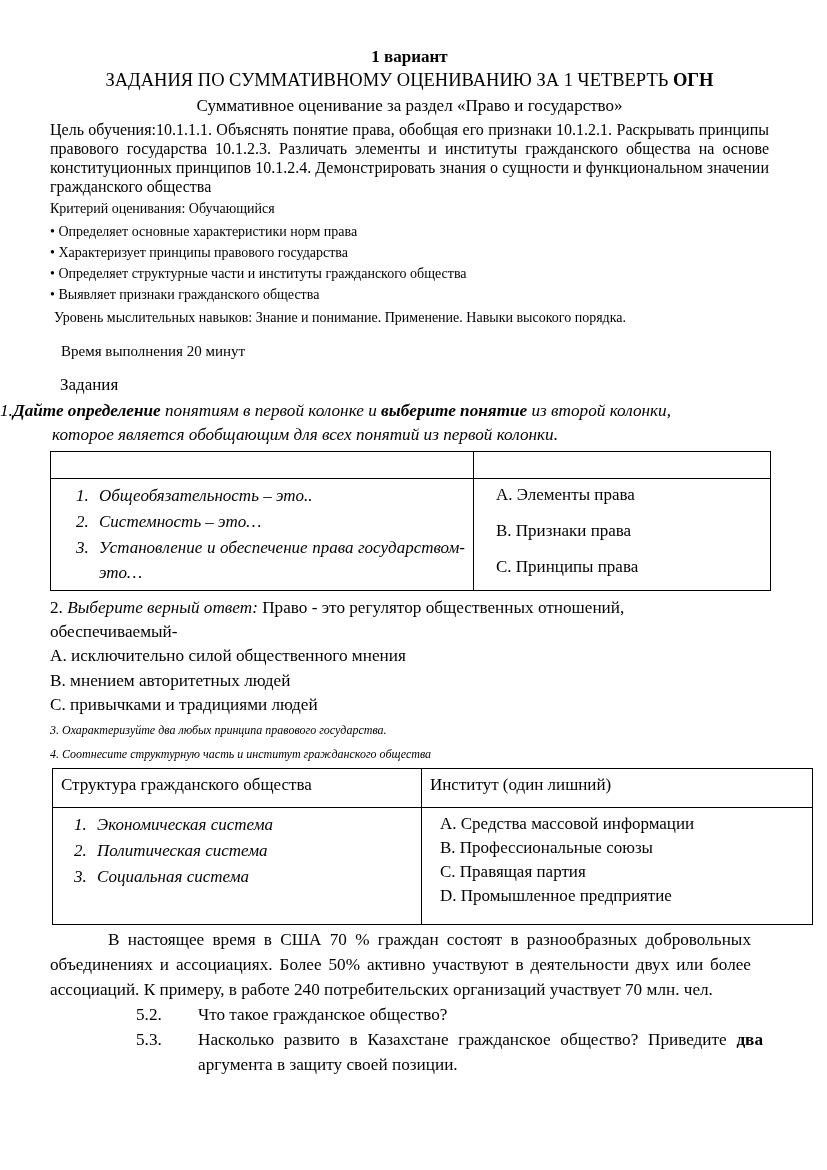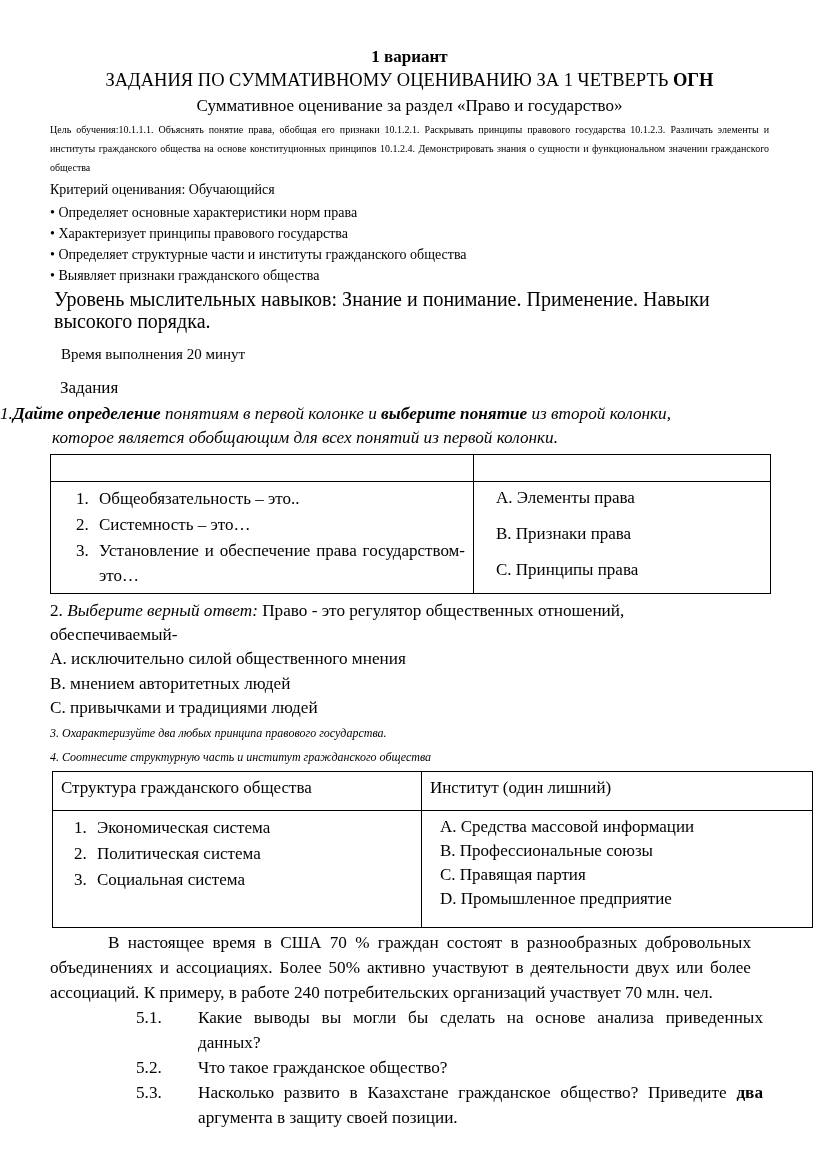--- a/index.html
+++ b/index.html
@@ -52,38 +52,38 @@
     font-size: 17.5px;
     line-height: 24px;
     text-align: justify;
     text-align-last: left;
     margin: 0 0 4px 0;
     text-indent: 0;
   }
 
   
   .goal {
-    font-size: 10px;
+    font-size: 16px;
     line-height: 19px;
     text-align: justify;
     text-align-last: left;
     margin: 0 0 3px 0;
   }
   .criteria-title {
     font-size: 14px;
     line-height: 20px;
     margin: 0 0 2px 0;
   }
   .bullet {
     font-size: 14px;
     line-height: 21px;
     margin: 0;
   }
   .skills {
-    font-size: 20px;
+    font-size: 14px;
     line-height: 22px;
     margin: 2px 0 0 0;
     padding-left: 4px;
   }
   .time {
     font-size: 15px;
     line-height: 22px;
     margin: 11px;
   }
   .tasks-word {
@@ -124,20 +124,21 @@
     margin: 4px 0 0 0;
   }
   .tbl1 .c-left  { width: 422px; }
   .tbl1 .c-right { width: 296px; }
   .tbl1 td.empty { height: 26px; padding: 0; }
 
   ol.numlist {
     margin: 0;
     padding: 0 0 0 34px;
     list-style-type: decimal;
+    font-style: italic;
   }
   ol.numlist li {
     font-size: 17px;
     line-height: 25px;
     padding-left: 6px;
     margin: 0 0 1px 0;
   }
   ol.numlist li.just { text-align: justify; text-align-last: left; }
 
   .letters { margin: 0; padding: 0; }
@@ -305,24 +306,20 @@
           <div class="row">D.  Промышленное предприятие</div>
         </div>
       </td>
     </tr>
   </tbody>
     </table>
 
 
   <p class="passage">В настоящее время в США 70 % граждан состоят в разнообразных добровольных объединениях и ассоциациях. Более 50% активно участвуют в деятельности двух или более ассоциаций. К примеру, в работе 240 потребительских организаций участвует 70 млн. чел.</p>
 
-  <p class="subq">
-      <span class="num">5.1.</span>
-      <span class="txt"> Какие выводы вы могли бы сделать на основе анализа приведенных данных?</span>
-    </p>
 
   <p class="subq">
       <span class="num">5.2.</span>
       <span class="txt">Что такое гражданское общество?</span>
     </p>
 
   <p class="subq">
       <span class="num">5.3.</span>
       <span class="txt"><span>Насколько развито в Казахстане гражданское общество? Приведите </span><span class="b">два</span><span> аргумента в защиту своей позиции.</span></span>
     </p>

